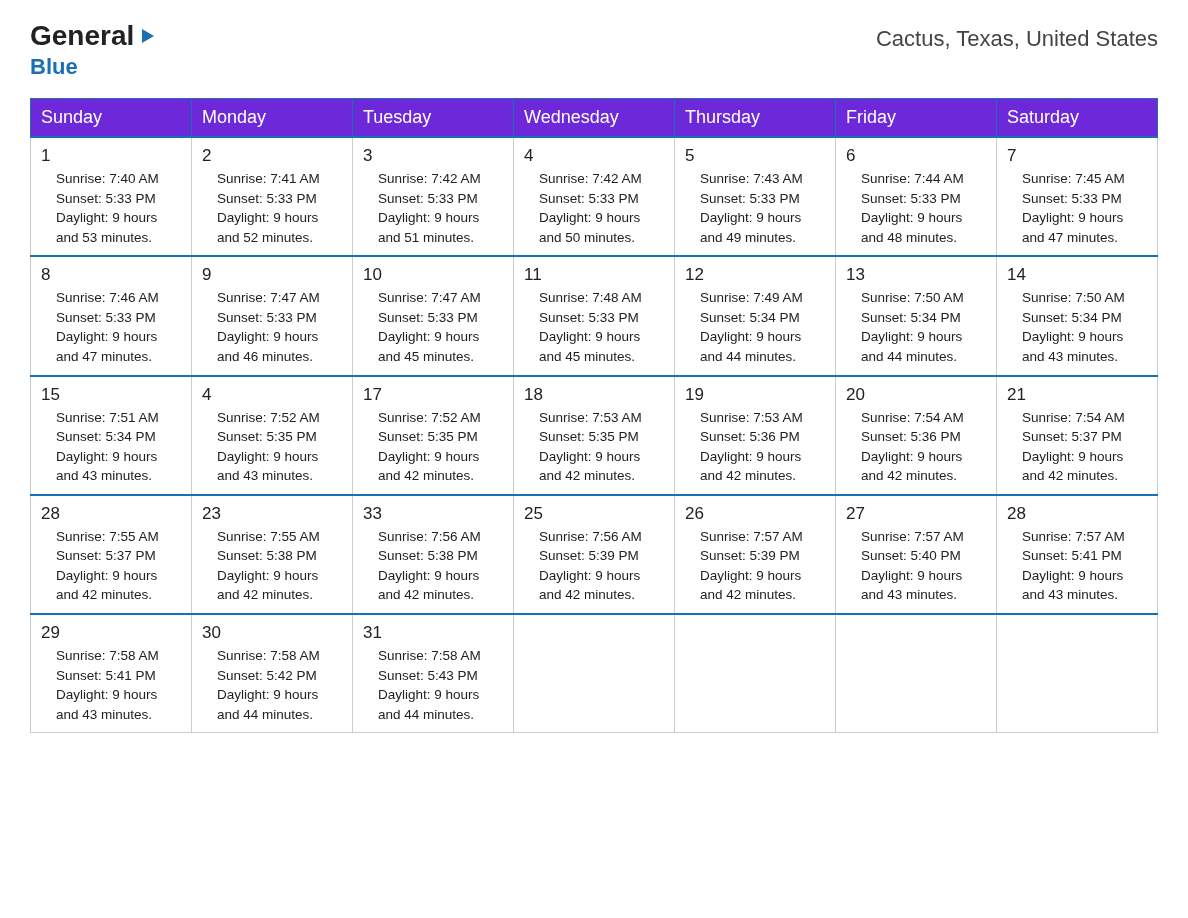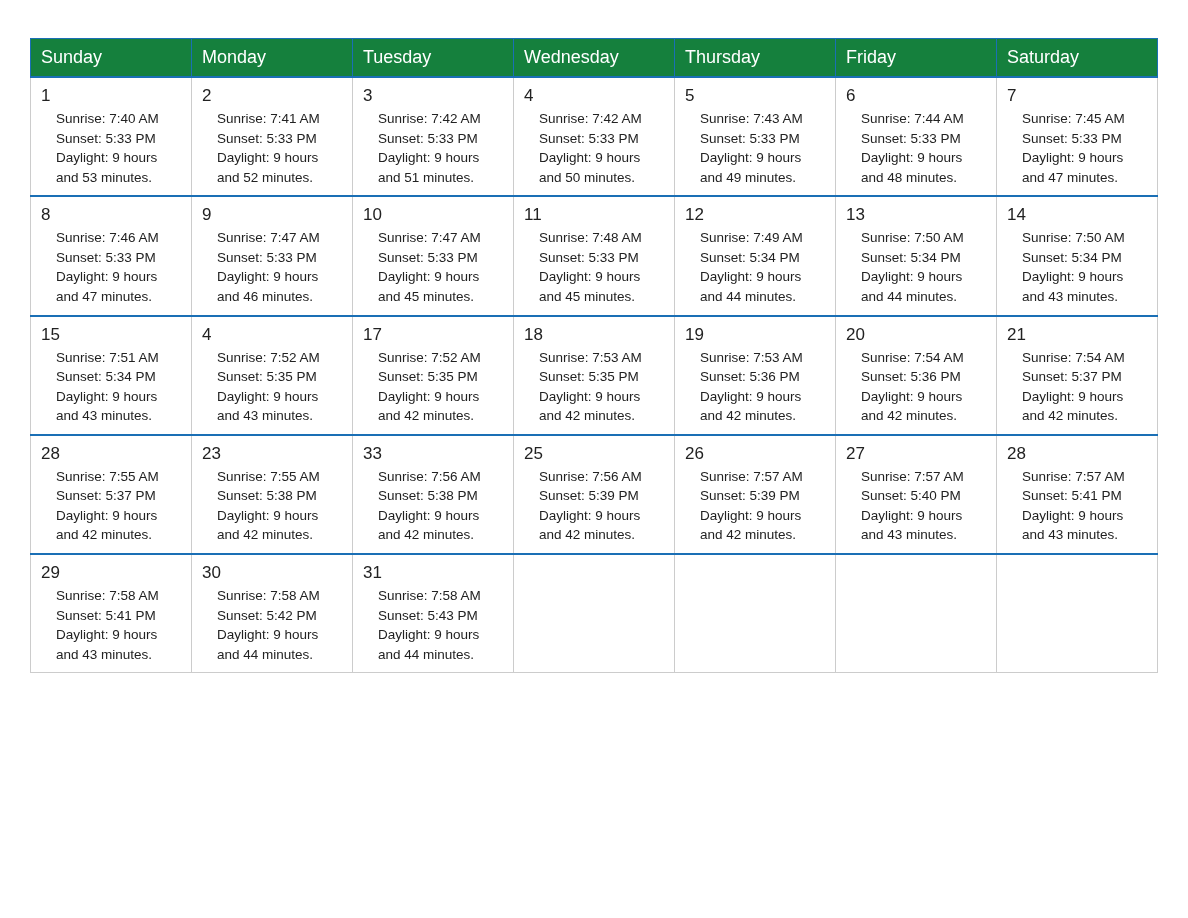--- a/index.html
+++ b/index.html
@@ -41,21 +41,21 @@
       font-size: 22px;
       color: #444;
       margin-top: 6px;
     }
     table {
       width: 100%;
       border-collapse: collapse;
       table-layout: fixed;
     }
     th {
-      background-color: #15803d;
+      background-color: #6d28d9;
       color: #fff;
       font-size: 18px;
       font-weight: normal;
       padding: 8px 10px;
       text-align: left;
       border: 1px solid #1a6fb5;
     }
     td {
       vertical-align: top;
       padding: 8px 10px;
@@ -93,21 +93,33 @@
       margin-left: 2px;
     }
     .logo-arrow svg {
       vertical-align: middle;
     }
   </style>
 </head>
 <body>
 
 <div class="header">
+  <div class="logo">
+    <div class="logo-row">
+      <span class="logo-general">General</span>
+      <span class="logo-arrow">
+        <svg width="22" height="22" viewBox="0 0 22 22">
+          <polygon points="6,4 18,11 6,18" fill="#1a6fb5"></polygon>
+        </svg>
+      </span>
+    </div>
+    <div class="logo-blue-text">Blue</div>
+  </div>
   <div class="title-block">
+    <div class="location-title">Cactus, Texas, United States</div>
   </div>
 </div>
 
 <table>
   <thead>
     <tr>
     <th>Sunday</th>
         <th>Monday</th>
         <th>Tuesday</th>
         <th>Wednesday</th>

